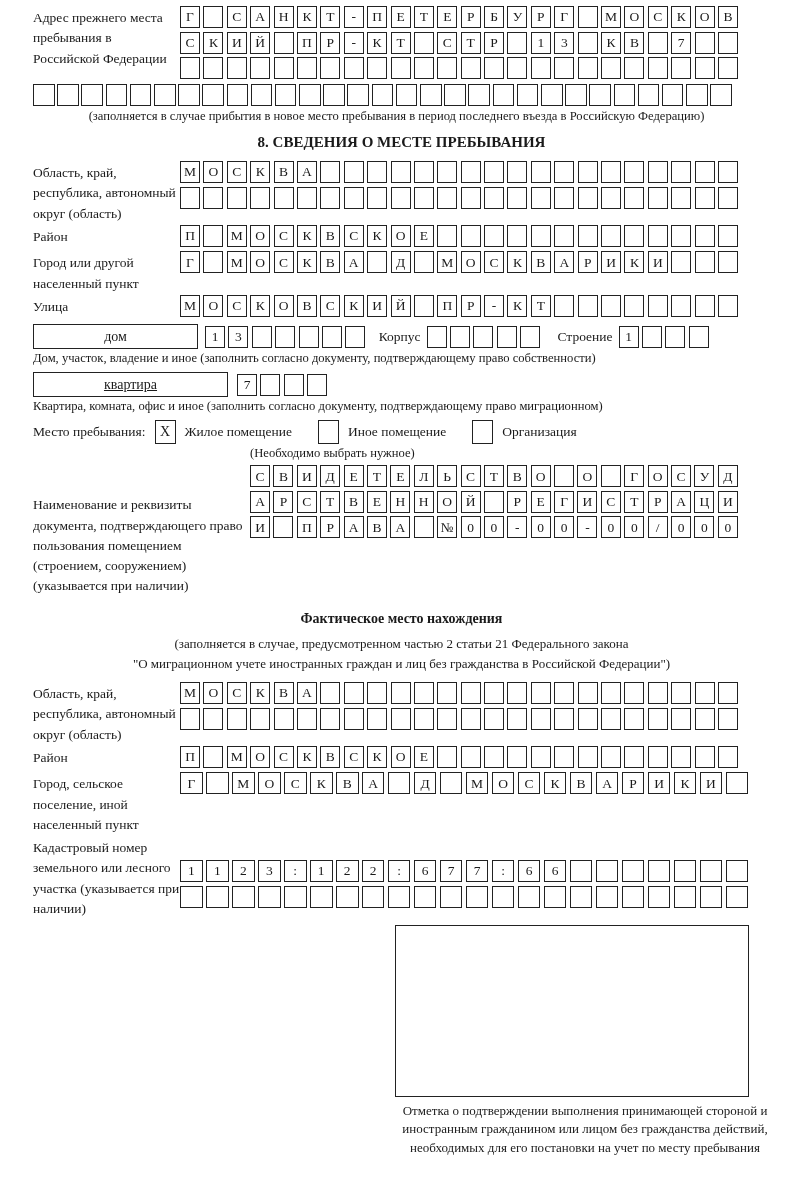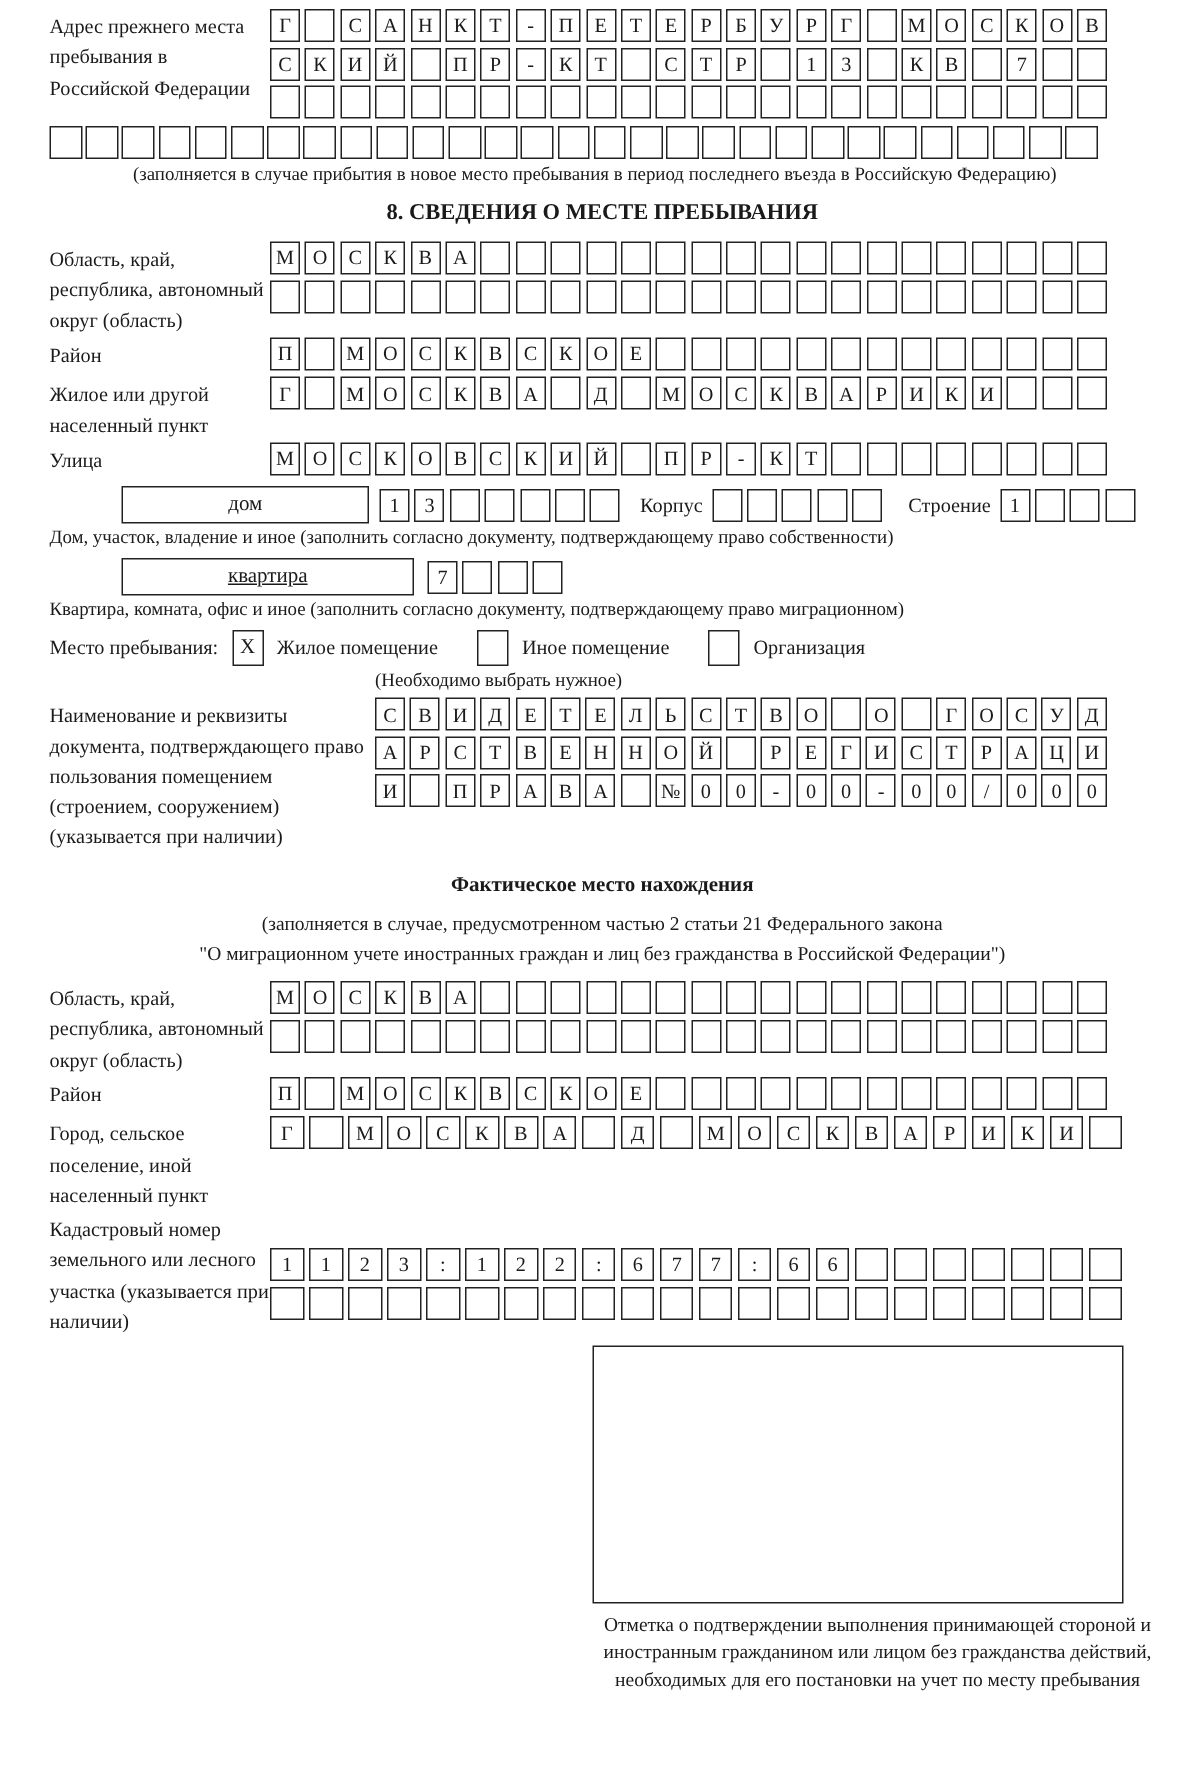--- a/index.html
+++ b/index.html
@@ -8,21 +8,21 @@
     width:800px; height:1180px; overflow:hidden;
     font-family:"Liberation Serif","DejaVu Serif",serif;
     color:#1a1a1a; font-size:13.5px;
   }
   .page { padding:6px 30px 0 33px; }
 
   .hdr { text-align:right; font-size:14.5px; margin:14px 0 22px 0; }
 
   .field { display:flex; align-items:flex-start; margin-bottom:1px; }
   .lbl { width:147px; flex:none; font-size:13.5px; line-height:1.5; padding-top:2px; }
-  .lbl--doc { width:217px; }
+  .lbl--doc { width:217px;margin-top:28px; }
   .rows { flex:1; }
 
   .cellrow { display:flex; margin-bottom:3.5px; }
   .cell {
     width:18px; height:20px; flex:none;
     border:1.6px solid #222; margin-right:3.4px;
     display:flex; align-items:center; justify-content:center;
     font-size:13.5px; line-height:1;
   }
   .wide .cell { width:20.6px; }
@@ -31,21 +31,21 @@
 
   .cap { font-size:12.6px; margin:1px 0 6px 0; }
   .cap--center { text-align:center; margin-left:-10px; }
   .sec-title { text-align:center; font-weight:bold; font-size:15px; margin:10px 0 10px 0; }
   .fact-title { text-align:center; font-weight:bold; font-size:14px; margin:14px 0 8px 0; }
   .fact-cap { text-align:center; font-size:13px; line-height:1.45; margin:0 0 2px 0; }
 
   .inline-row { display:flex; align-items:center; margin:4px 0 2px 0; }
   .labelbox {
     border:1.5px solid #222; height:23px; flex:none;
-    display:flex; align-items:center; justify-content:center; font-size:14px;margin-left:48px;
+    display:flex; align-items:center; justify-content:center; font-size:14px;
   }
   .labelbox--dom { width:163px; margin-right:7px; }
   .labelbox--kv { width:193px; margin-right:9px;text-decoration:underline; }
   .inline-txt { margin:0 6px 0 10px; font-size:13.5px; }
 
   .mesto { display:flex; align-items:center; margin:6px 0 0 0; }
   .cb {
     width:19px; height:22px; border:1.6px solid #222; flex:none;
     display:flex; align-items:center; justify-content:center; font-size:14px;
   }
@@ -269,21 +269,21 @@
           <span class="cell"></span>
           <span class="cell"></span>
           <span class="cell"></span>
           <span class="cell"></span>
           <span class="cell"></span>
         </div>
       </div>
   </div>
 
   <div class="field">
-    <div class="lbl">Жилое или другой населенный пункт</div>
+    <div class="lbl">Город или другой населенный пункт</div>
     <div class="rows">
         <div class="cellrow">
           <span class="cell">Г</span>
           <span class="cell"></span>
           <span class="cell">М</span>
           <span class="cell">О</span>
           <span class="cell">С</span>
           <span class="cell">К</span>
           <span class="cell">В</span>
           <span class="cell">А</span>

